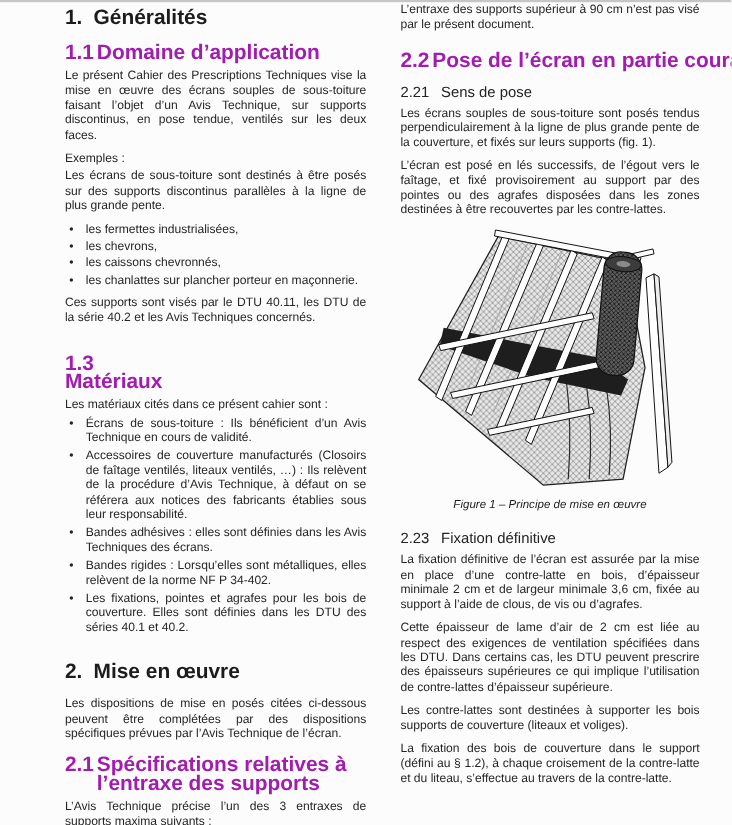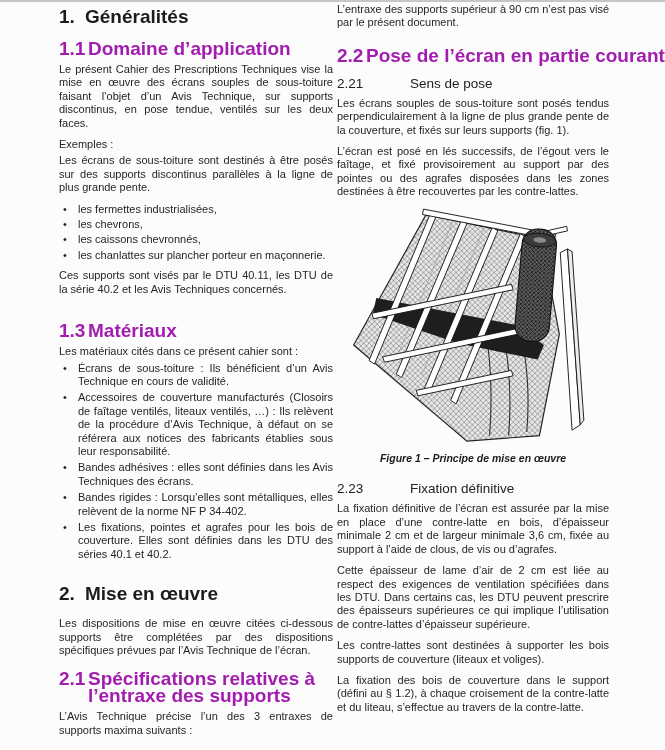--- a/index.html
+++ b/index.html
@@ -5,36 +5,36 @@
   html,body{margin:0;padding:0;}
   body{
     width:665px;height:750px;position:relative;overflow:hidden;
     background:#fcfcfc;color:#262626;
     font-family:"Liberation Sans","DejaVu Sans",sans-serif;
     font-size:11px;line-height:13.4px;
   }
   .top-rule{position:absolute;top:0;left:0;width:665px;height:2px;background:#c6c6c6;}
   .col{position:absolute;top:0;}
   .col-left{left:59px;width:274px;}
-  .col-right{left:337px;width:272px;}
+  .col-right{left:364px;width:272px;}
   p{margin:0 0 8px 0;text-align:justify;}
   .h1{font-size:19px;line-height:22px;font-weight:bold;display:flex;margin:6px 0 12px 0;color:#1c1c1c;}
   .h1 .num{width:26px;flex:none;}
   .h2{font-size:19px;line-height:17px;font-weight:bold;display:flex;margin:16px 0 6px 0;color:#a21caf;}
   .h2 .num{width:29px;flex:none;}
-  .h3{font-size:13.5px;line-height:16px;font-weight:400;display:flex;margin:12px 0 5px 0;color:#222;gap:36px;}
+  .h3{font-size:13.5px;line-height:16px;font-weight:400;display:flex;margin:12px 0 5px 0;color:#222;}
   .h3 .num{width:37px;flex:none;}
   .mt-lg{margin-top:24px;}
-  .mt-xl{margin-top:26px;}
+  .mt-xl{margin-top:26px;flex-direction:column;}
   .blist{margin:2px 0 7px 0;}
   .bitem{position:relative;padding-left:19px;margin:0 0 2px 0;text-align:justify;}
   .bitem .dot{position:absolute;left:4px;top:0;}
   .blist-loose .bitem{margin-bottom:3px;}
   .figure-wrap{margin:4px 0 2px -6px;}
-  .fig-caption{font-size:10.5px;font-weight:bold;font-style:italic;text-align:center;margin:4px 0 16px 0;color:#1c1c1c;}
+  .fig-caption{font-size:10.5px;font-weight:normal;font-style:italic;text-align:center;margin:4px 0 16px 0;color:#1c1c1c;}
 </style>
 </head>
 <body>
 
 <div class="top-rule"></div>
 
 <div class="col col-left">
 
   <div class="h1">
     <span class="num">1.</span>
@@ -67,21 +67,21 @@
     <div class="bitem"><span class="dot">•</span><span>Accessoires de couverture manufacturés (Closoirs de faîtage ventilés, liteaux ventilés, …) :  Ils relèvent de la procédure d’Avis Technique, à défaut on se référera aux notices des fabricants établies sous leur responsabilité.</span></div>
     <div class="bitem"><span class="dot">•</span><span>Bandes adhésives : elles sont définies dans les Avis Techniques des écrans.</span></div>
     <div class="bitem"><span class="dot">•</span><span>Bandes rigides : Lorsqu’elles sont métalliques, elles relèvent de la norme NF P 34-402.</span></div>
     <div class="bitem"><span class="dot">•</span><span>Les fixations, pointes et agrafes pour les bois de couverture. Elles sont définies dans les DTU des séries 40.1 et 40.2.</span></div>
   </div>
 
   <div class="h1" style="margin-top:22px">
     <span class="num">2.</span>
     <span>Mise en œuvre</span>
   </div>
-  <p>Les dispositions de mise en œuvre citées ci-dessous supports être complétées par des dispositions spécifiques prévues par l’Avis Technique de l’écran.</p>
+  <p>Les dispositions de mise en posés citées ci-dessous peuvent être complétées par des dispositions spécifiques prévues par l’Avis Technique de l’écran.</p>
 
   <div class="h2" style="margin-top:13px">
     <span class="num">2.1</span>
     <span>Spécifications relatives à l’entraxe des supports</span>
   </div>
   <p style="margin-bottom:3px">L’Avis Technique précise l’un des 3 entraxes de supports maxima suivants :</p>
 
 </div>
 
 <div class="col col-right">

